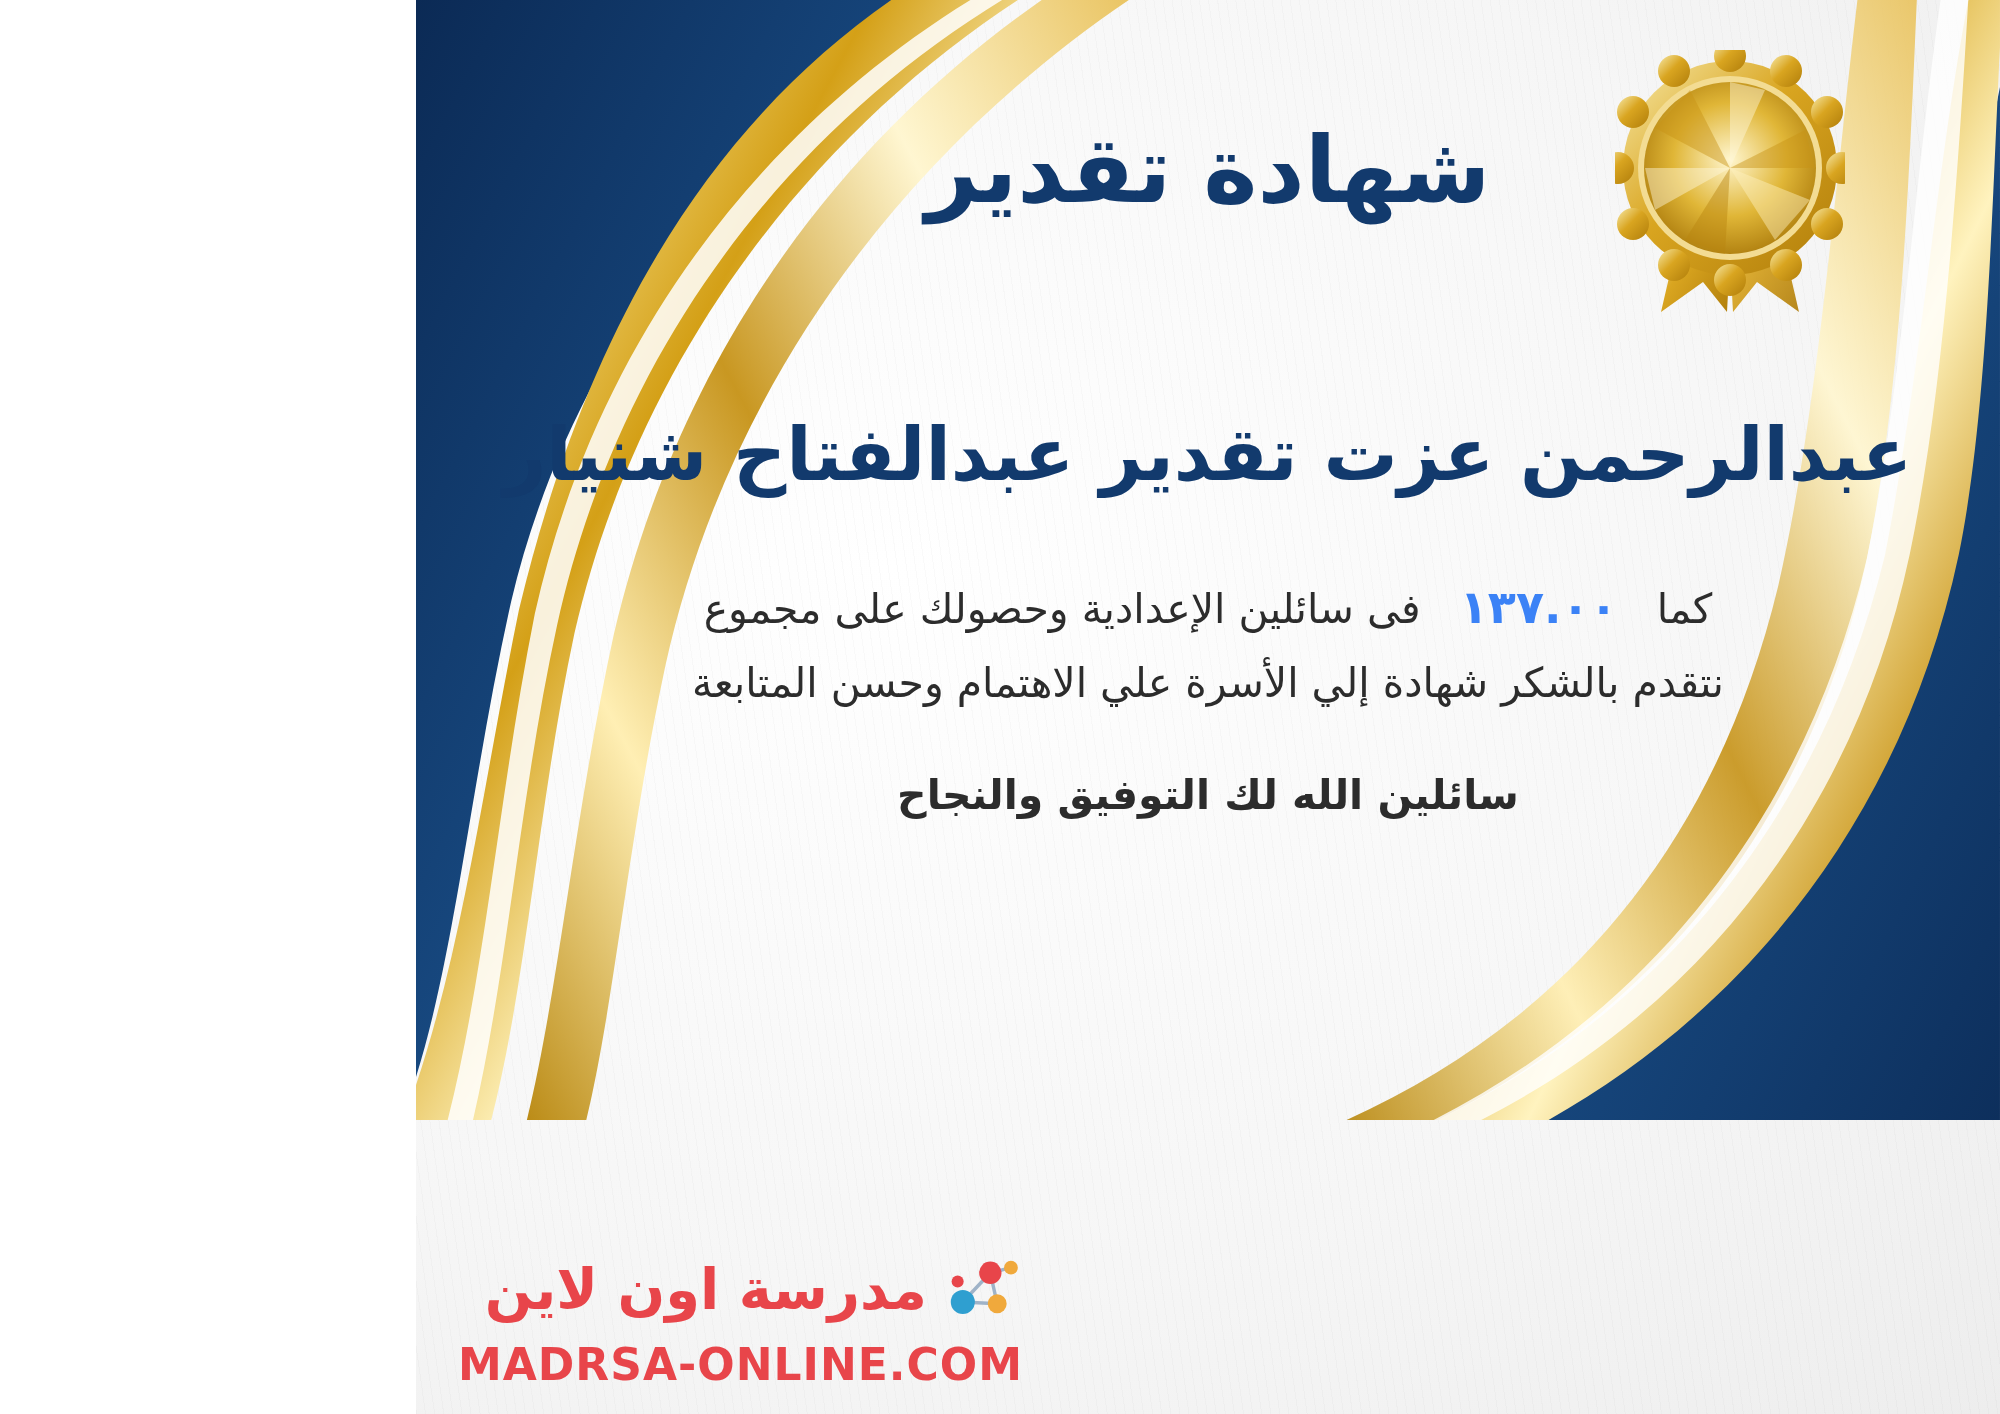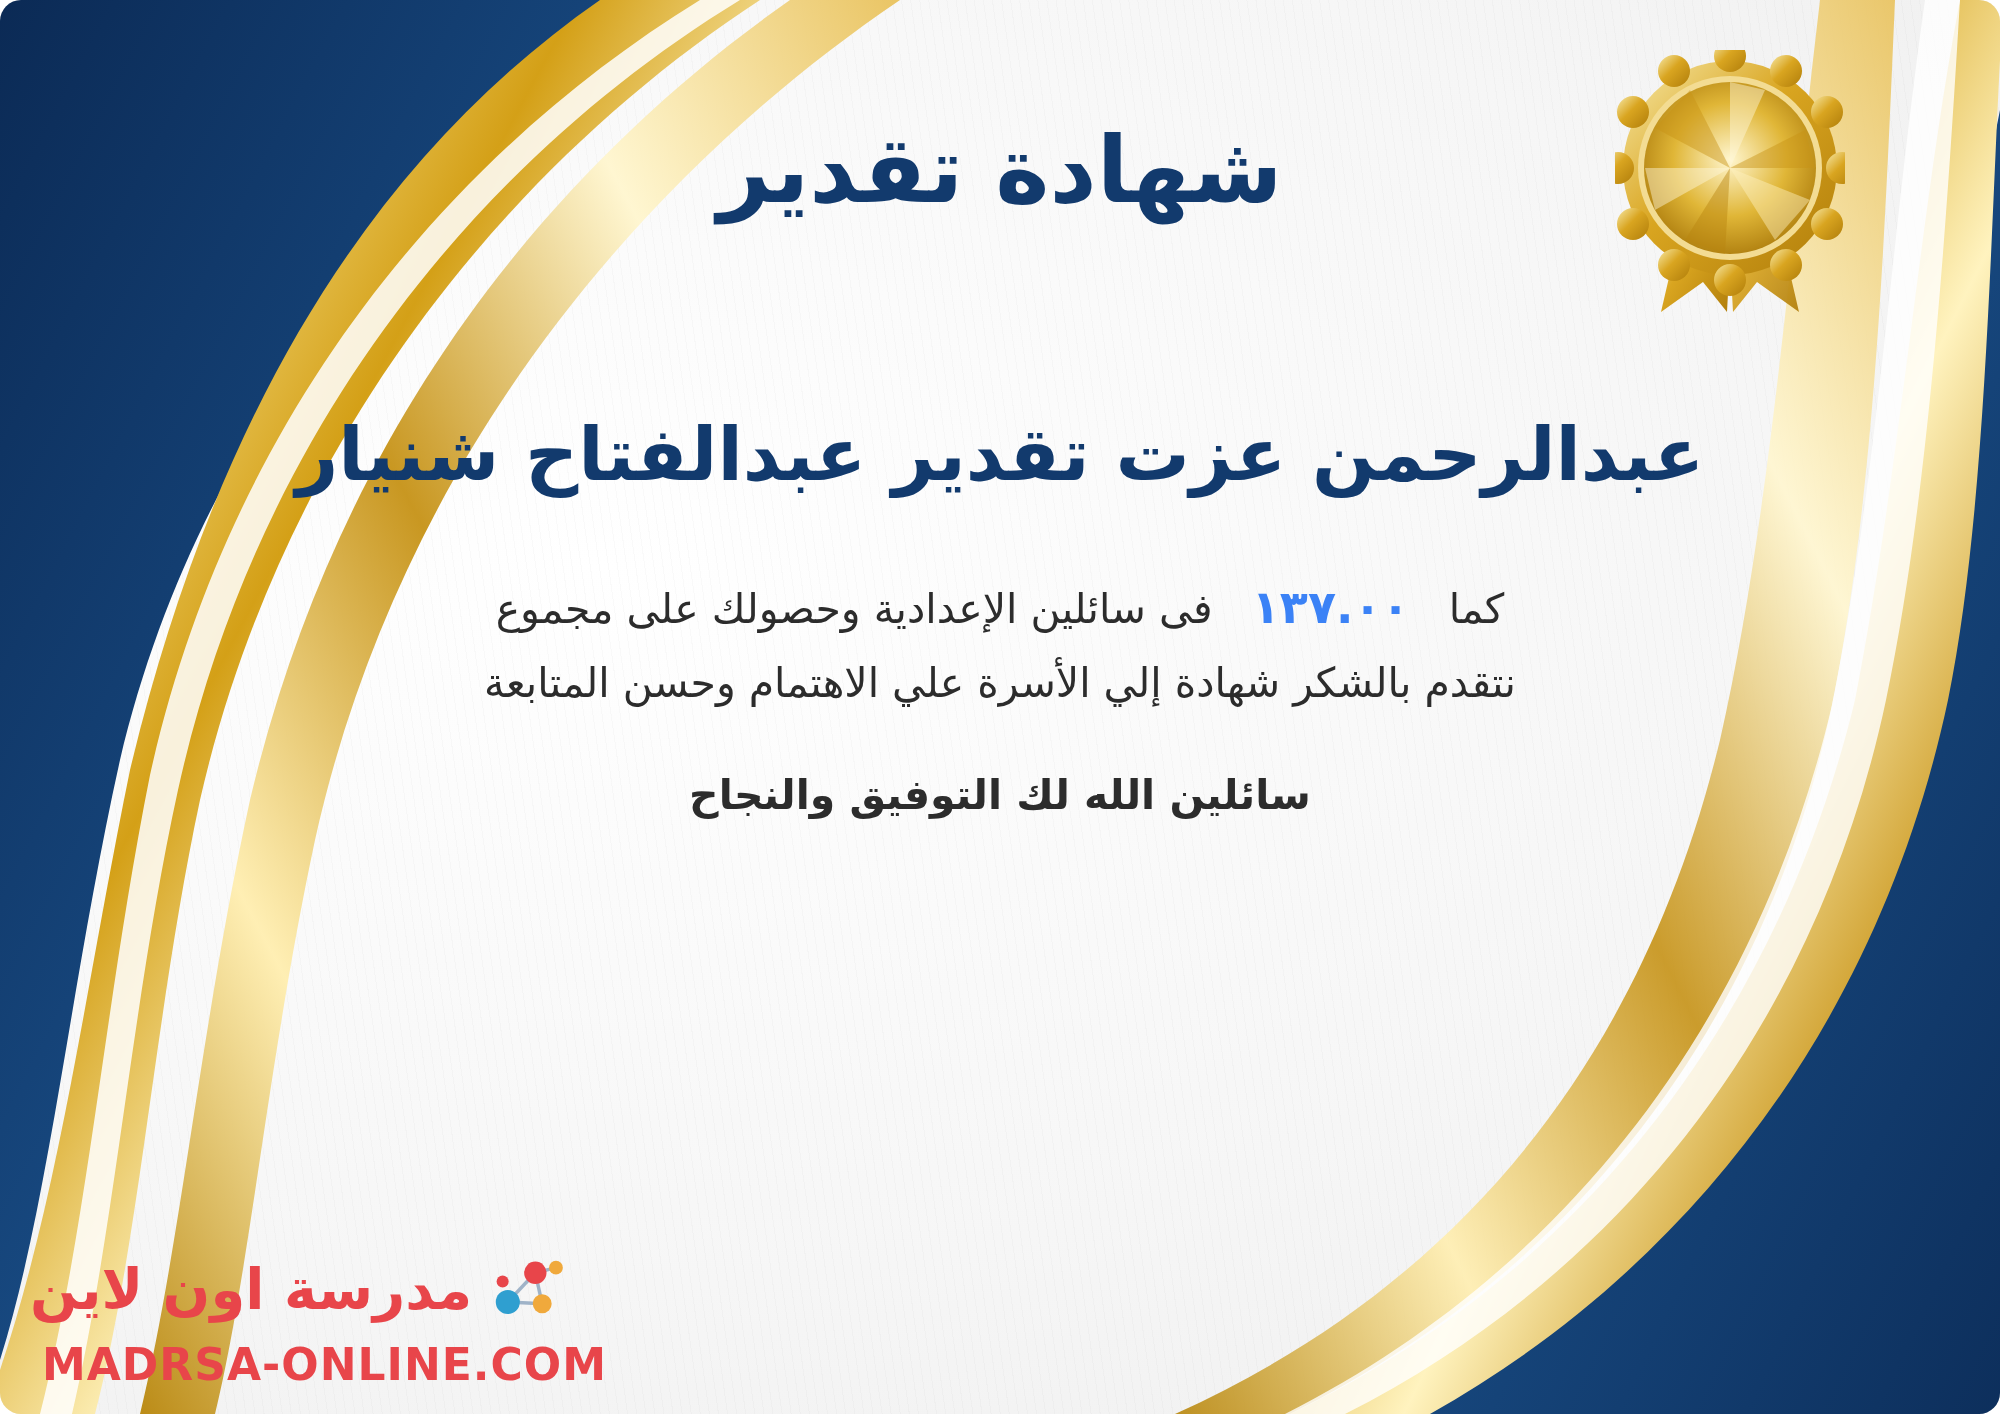--- a/index.html
+++ b/index.html
@@ -6,25 +6,24 @@
     margin: 0;
     padding: 0;
     background: #ffffff;
   }
   body {
     font-family: "DejaVu Sans", "Liberation Sans", sans-serif;
   }
 
   .certificate {
     position: relative;
-    width: 2000px;
+    width: 1584px;
     height: 1414px;
     overflow: hidden;
     background: #ffffff;
-    border-radius: 21px;
   }
 
   
   .paper-texture {
     position: absolute;
     inset: 0;
     background:
       repeating-linear-gradient(
         82deg,
         rgba(0,0,0,0.018) 0px,
@@ -112,21 +111,21 @@
     height: 270px;
   }
 
   
   .logo {
     position: absolute;
     left: 30px;
     bottom: 24px;
     display: flex;
     flex-direction: column;
-    align-items: flex-end;
+    align-items: flex-start;
   }
   .logo-row {
     display: flex;
     flex-direction: row-reverse;
     align-items: center;
     gap: 10px;
   }
   .logo-arabic {
     font-size: 56px;
     font-weight: 700;

